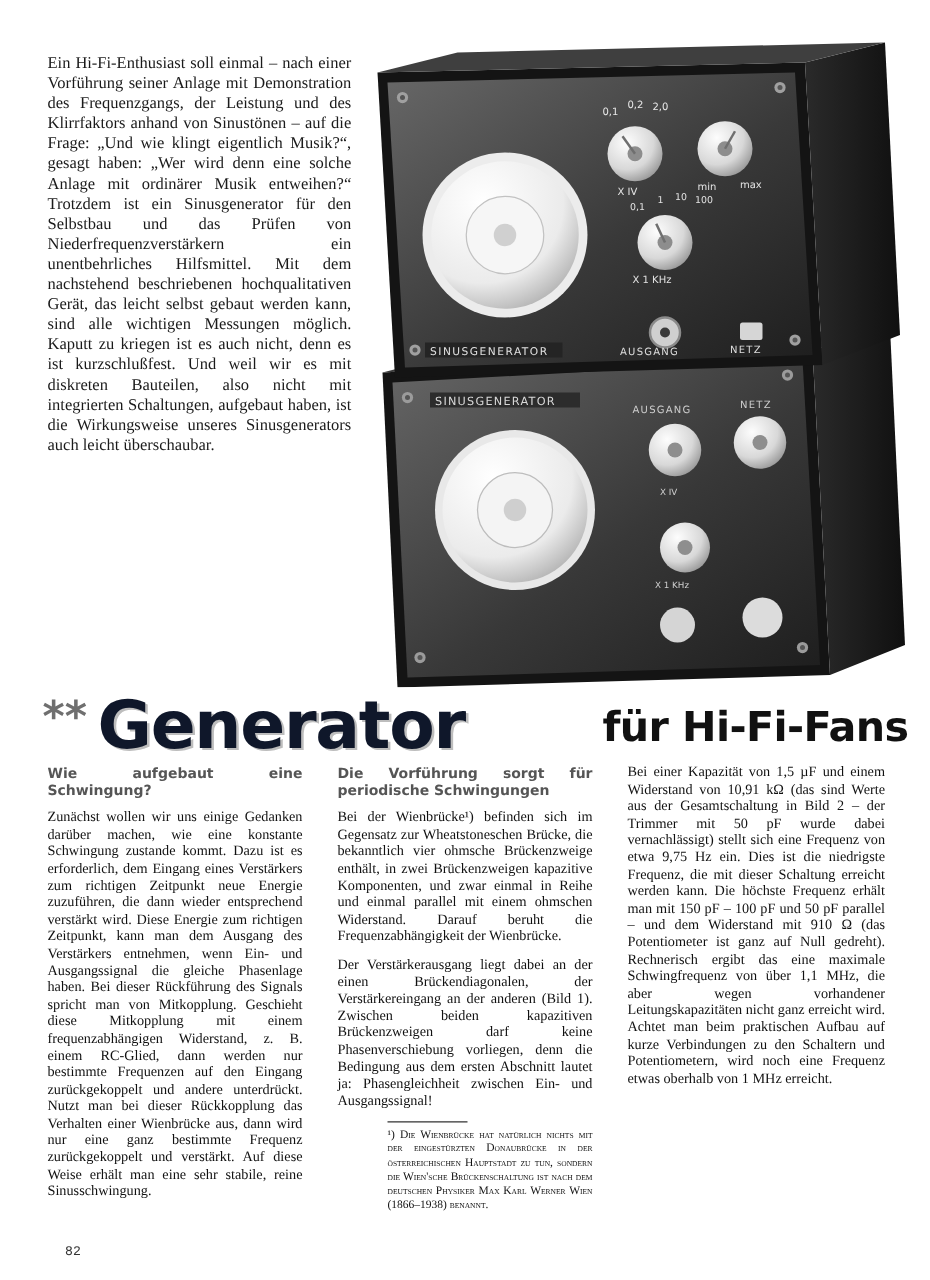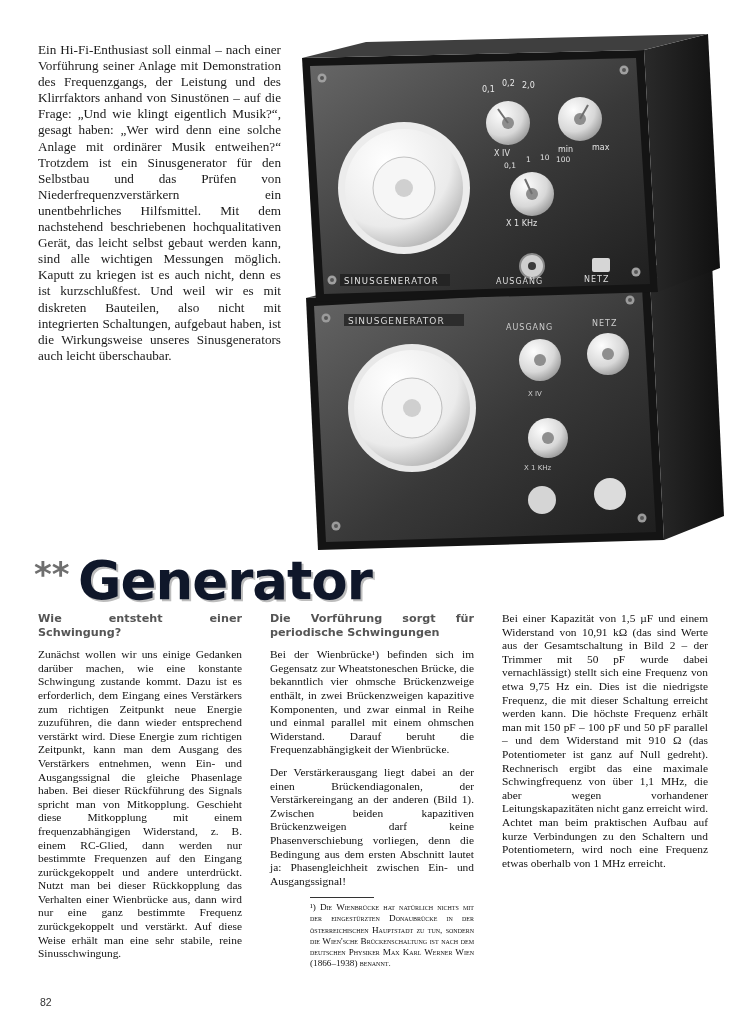--- a/index.html
+++ b/index.html
@@ -142,25 +142,25 @@
     height: 1px;
     background: #333;
     margin-bottom: 4px;
   }
   .sc {
     font-variant: small-caps;
   }
 
   .pagenum {
     position: absolute;
-    left: 40px;
+    left: 52px;
     top: 996px;
     font-size: 10.5px;
     color: #333;
-    font-family: Liberation Sans, sans-serif;
+    font-family: Liberation Mono, monospace;
   }
 </style>
 </head>
 <body>
 
 <div class="page">
 
   <div class="intro">Ein Hi-Fi-Enthusiast soll einmal – nach einer Vorführung seiner Anlage mit Demonstration des Frequenzgangs, der Leistung und des Klirrfaktors anhand von Sinustönen – auf die Frage: „Und wie klingt eigentlich Musik?“, gesagt haben: „Wer wird denn eine solche Anlage mit ordinärer Musik entweihen?“ Trotzdem ist ein Sinusgenerator für den Selbstbau und das Prüfen von Niederfrequenzverstärkern ein unentbehrliches Hilfsmittel. Mit dem nachstehend beschriebenen hochqualitativen Gerät, das leicht selbst gebaut werden kann, sind alle wichtigen Messungen möglich. Kaputt zu kriegen ist es auch nicht, denn es ist kurzschlußfest. Und weil wir es mit diskreten Bauteilen, also nicht mit integrierten Schaltungen, aufgebaut haben, ist die Wirkungsweise unseres Sinusgenerators auch leicht überschaubar.</div>
 
   <div class="photo">
@@ -280,26 +280,27 @@
         <text x="248" y="130" font-family="DejaVu Sans, sans-serif" font-size="7.5" fill="#e2e2e2">10</text>
         <text x="264" y="132" font-family="DejaVu Sans, sans-serif" font-size="7.5" fill="#e2e2e2">100</text>
         <text x="214" y="196" font-family="DejaVu Sans, sans-serif" font-size="8" fill="#e2e2e2">X 1 KHz</text>
       </g>
     </svg>
   </div>
 
   <div class="headline">
     <div class="hl-stars">**</div>
     <div class="big hl-line2">Generator</div>
+    <div class="hl-tail">für Hi-Fi-Fans</div>
   </div>
 
   <div class="cols">
 
     <div class="col col1">
-      <div class="subhead">Wie entsteht einer Schwingung?</div>
+      <div class="subhead">Wie aufgebaut eine Schwingung?</div>
       <p>Zunächst wollen wir uns einige Gedanken darüber machen, wie eine konstante Schwingung zustande kommt. Dazu ist es erforderlich, dem Eingang eines Verstärkers zum richtigen Zeitpunkt neue Energie zuzuführen, die dann wieder entsprechend verstärkt wird. Diese Energie zum richtigen Zeitpunkt, kann man dem Ausgang des Verstärkers entnehmen, wenn Ein- und Ausgangssignal die gleiche Phasenlage haben. Bei dieser Rückführung des Signals spricht man von Mitkopplung. Geschieht diese Mitkopplung mit einem frequenzabhängigen Widerstand, z. B. einem RC-Glied, dann werden nur bestimmte Frequenzen auf den Eingang zurückgekoppelt und andere unterdrückt. Nutzt man bei dieser Rückkopplung das Verhalten einer Wienbrücke aus, dann wird nur eine ganz bestimmte Frequenz zurückgekoppelt und verstärkt. Auf diese Weise erhält man eine sehr stabile, reine Sinusschwingung.</p>
     </div>
 
     <div class="col col2">
       <div class="subhead">Die Vorführung sorgt für periodische Schwingungen</div>
       <p>Bei der Wienbrücke¹) befinden sich im Gegensatz zur Wheatstoneschen Brücke, die bekanntlich vier ohmsche Brückenzweige enthält, in zwei Brückenzweigen kapazitive Komponenten, und zwar einmal in Reihe und einmal parallel mit einem ohmschen Widerstand. Darauf beruht die Frequenzabhängigkeit der Wienbrücke.</p>
       <p>Der Verstärkerausgang liegt dabei an der einen Brückendiagonalen, der Verstärkereingang an der anderen (Bild 1). Zwischen beiden kapazitiven Brückenzweigen darf keine Phasenverschiebung vorliegen, denn die Bedingung aus dem ersten Abschnitt lautet ja: Phasengleichheit zwischen Ein- und Ausgangssignal!</p>
       <div class="footnote">
         <div class="rule"></div>
         <span class="sc">¹) Die Wienbrücke hat natürlich nichts mit der eingestürzten Donaubrücke in der österreichischen Hauptstadt zu tun, sondern die Wien'sche Brückenschaltung ist nach dem deutschen Physiker Max Karl Werner Wien (1866–1938) benannt.</span>

